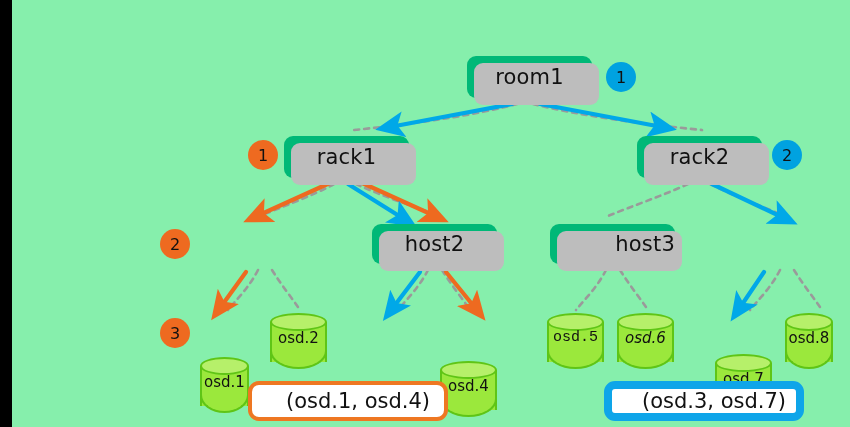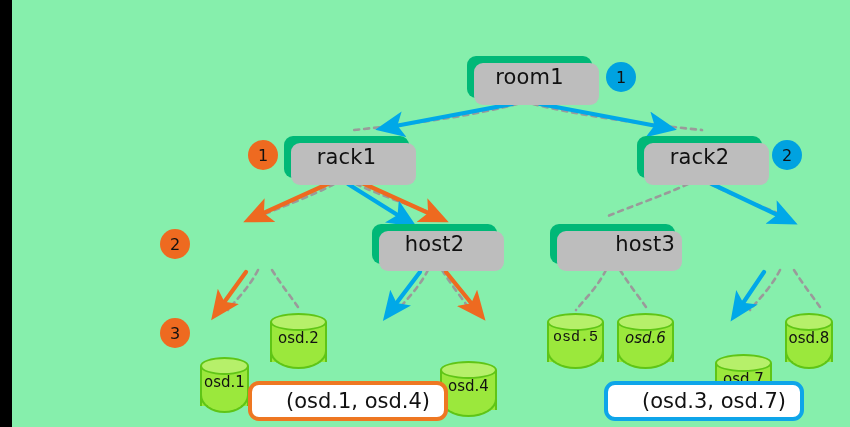--- a/index.html
+++ b/index.html
@@ -30,21 +30,21 @@
   .badge{position:absolute;width:30px;height:30px;border-radius:50%;
         display:flex;align-items:center;justify-content:center;
         font-size:16px;color:#111;z-index:7;}
   .badge.blue{background:#00a2e0;}
   .badge.orange{background:#ee6a20;}
 
   .result{position:absolute;box-sizing:border-box;background:#fff;border-radius:11px;
         display:flex;align-items:center;justify-content:center;
         font-size:21px;color:#111;z-index:6;padding-left:20px;}
   .result.orange{border:4px solid #ee7722;}
-  .result.blue{border:4px solid #0ea5e9;text-align:right;}
+  .result.blue{border:8px solid #0ea5e9;text-align:right;}
 </style>
 </head>
 <body>
 
 <div id="stage">
 
   <svg class="edges" viewBox="0 0 850 427">
     <defs>
       <marker id="ah-blue" markerWidth="7" markerHeight="7" refX="3.4" refY="3.1" orient="auto" markerUnits="strokeWidth">
         <path d="M0,0 L7,3.1 L0,6.2 L1.6,3.1 z" fill="#00a8e8"></path>

